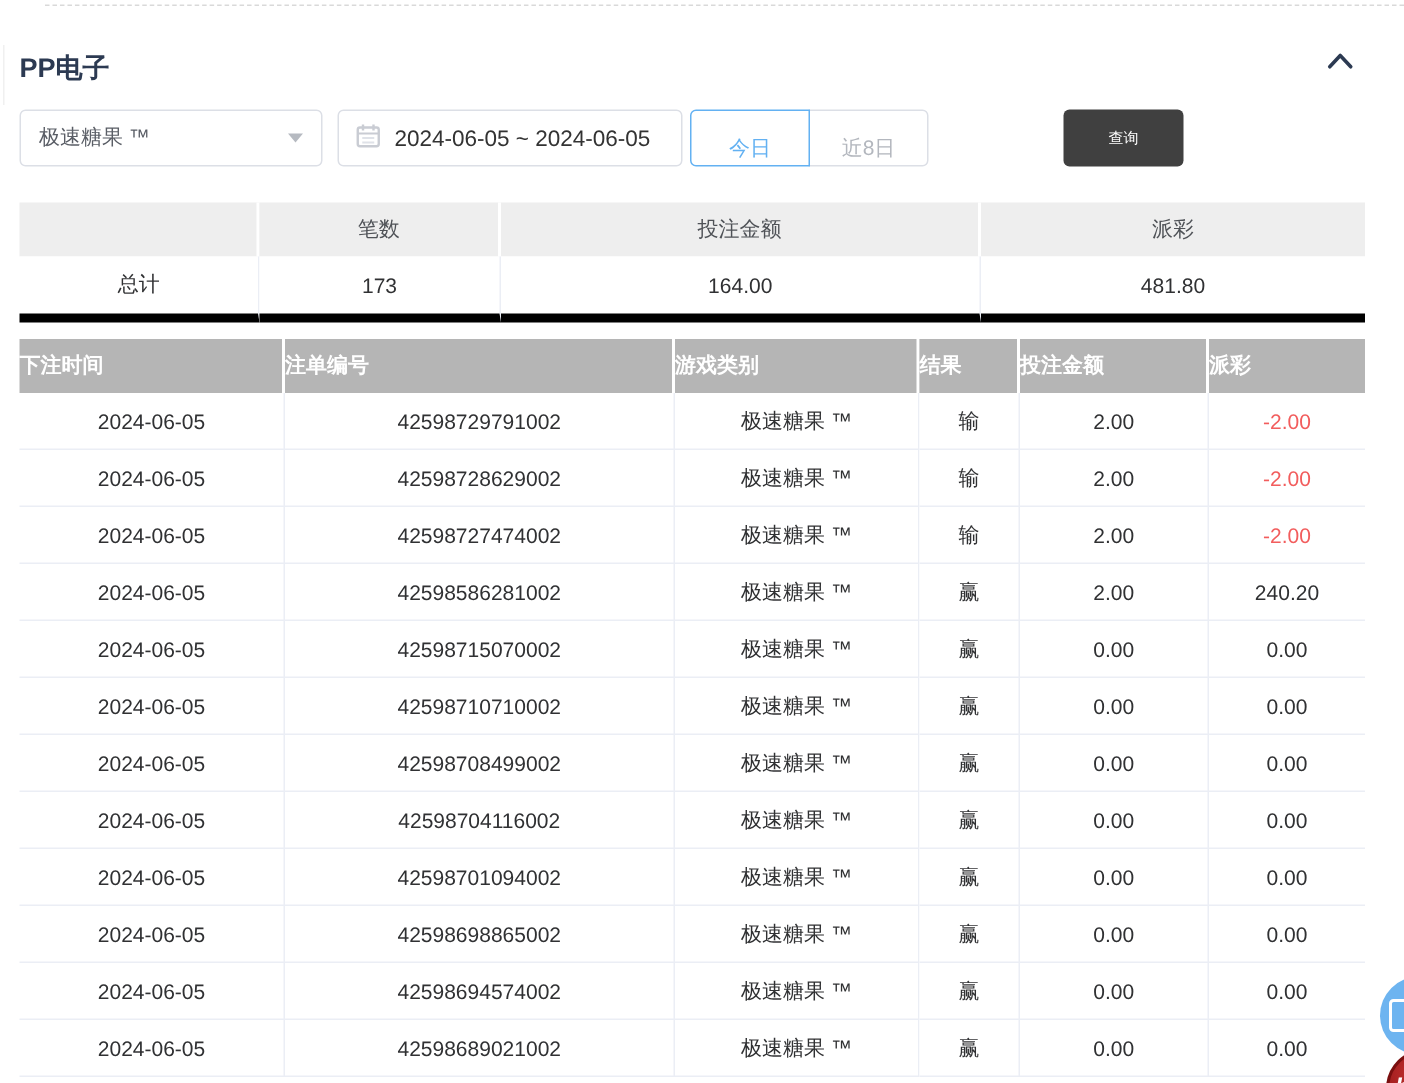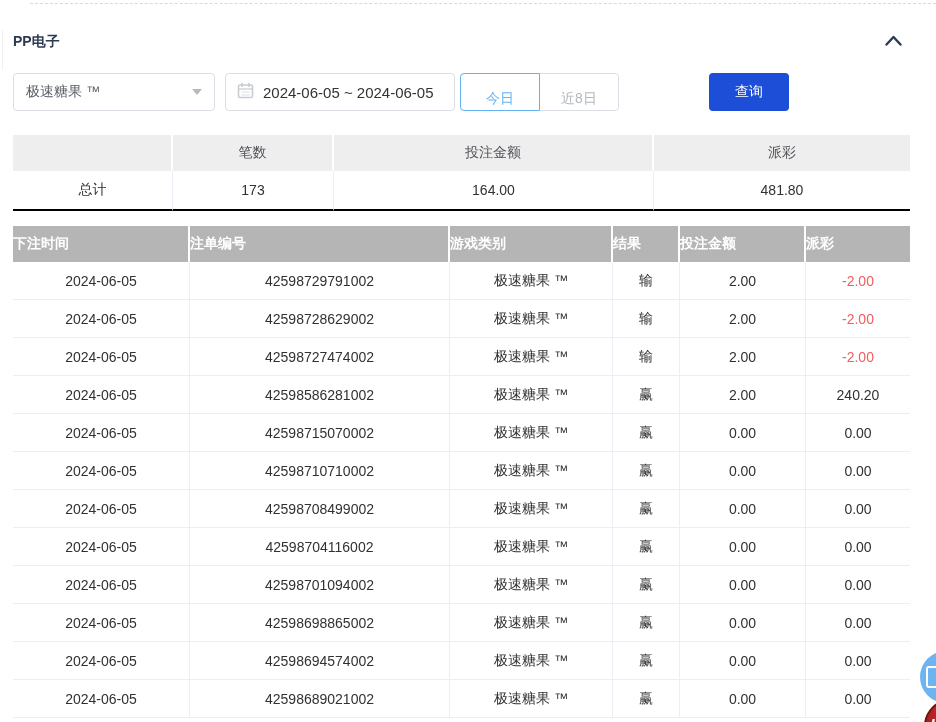--- a/index.html
+++ b/index.html
@@ -4,21 +4,21 @@
 <style>
   html,body{margin:0;padding:0;}
   body{
     width:936px;height:722px;position:relative;overflow:hidden;
     background:#ffffff;color:#303133;
     font-family:"Liberation Sans","DejaVu Sans",sans-serif;
   }
   .top-dash{position:absolute;top:3px;left:30px;width:906px;border-top:1px dashed #d9d9d9;}
   .left-edge{position:absolute;top:30px;left:2px;width:1px;height:40px;background:#f0f0f0;}
 
-  .panel-title{position:absolute;left:13px;top:33px;font-size:14px;font-weight:bold;color:#2c3a52;}
+  .panel-title{position:absolute;left:13px;top:33px;font-size:18px;font-weight:bold;color:#2c3a52;}
   .collapse-btn{position:absolute;left:879px;top:31px;width:28px;height:22px;display:flex;align-items:center;justify-content:center;cursor:pointer;background:none;border:none;padding:0;}
 
   
   .select-box{
     position:absolute;left:13px;top:73px;width:202px;height:38px;box-sizing:border-box;
     border:1px solid #dcdfe6;border-radius:4px;background:#fff;
     display:flex;align-items:center;padding:0 12px;font-size:14px;color:#5a5e66;cursor:pointer;
   }
   .select-box .caret{margin-left:auto;width:0;height:0;border-left:5px solid transparent;border-right:5px solid transparent;border-top:6px solid #b6bac1;}
   .date-box{
@@ -30,34 +30,34 @@
   .btn-group .qbtn{
     width:80px;height:38px;box-sizing:border-box;background:#fff;border:1px solid #dcdfe6;
     font-size:14px;color:#b3b7be;margin-left:-1px;cursor:pointer;position:relative;
     font-family:inherit;padding:16px;
   }
   .btn-group .qbtn:first-child{margin-left:0;border-radius:4px 0 0 4px;}
   .btn-group .qbtn:last-child{border-radius:0 4px 4px 0;}
   .btn-group .qbtn.active{color:#63b1f2;border-color:#63b1f2;z-index:2;}
   .search-btn{
     position:absolute;left:709px;top:73px;width:80px;height:38px;border:none;border-radius:4px;
-    background:#1d4ed8;color:#fff;font-size:14px;cursor:pointer;font-family:Liberation Serif, serif;
+    background:#404040;color:#fff;font-size:10px;cursor:pointer;font-family:Liberation Serif, serif;
   }
 
   
   table{border-collapse:separate;border-spacing:0;table-layout:fixed;}
   .summary-table{position:absolute;left:13px;top:135px;width:897px;}
   .summary-table th{
     height:36px;background:#eeeeee;font-weight:normal;font-size:14px;color:#4f5257;
     text-align:center;border-right:2px solid #ffffff;padding:0;
   }
   .summary-table th:last-child{border-right:none;}
   .summary-table td{
     height:38px;text-align:center;font-size:14px;color:#303133;background:#fff;
-    border-bottom:2px solid #000000;border-right:1px solid #ebeef5;padding:0;
+    border-bottom:6px solid #000000;border-right:1px solid #ebeef5;padding:0;
   }
   .summary-table td:last-child{border-right:none;}
 
   .detail-table{position:absolute;left:13px;top:226px;width:897px;}
   .detail-table th{
     height:36px;background:#b5b5b5;color:#ffffff;font-weight:bold;font-size:14px;
     text-align:left;border-right:2px solid #ffffff;padding:0;
   }
   .detail-table th:last-child{border-right:none;}
   .detail-table td{

